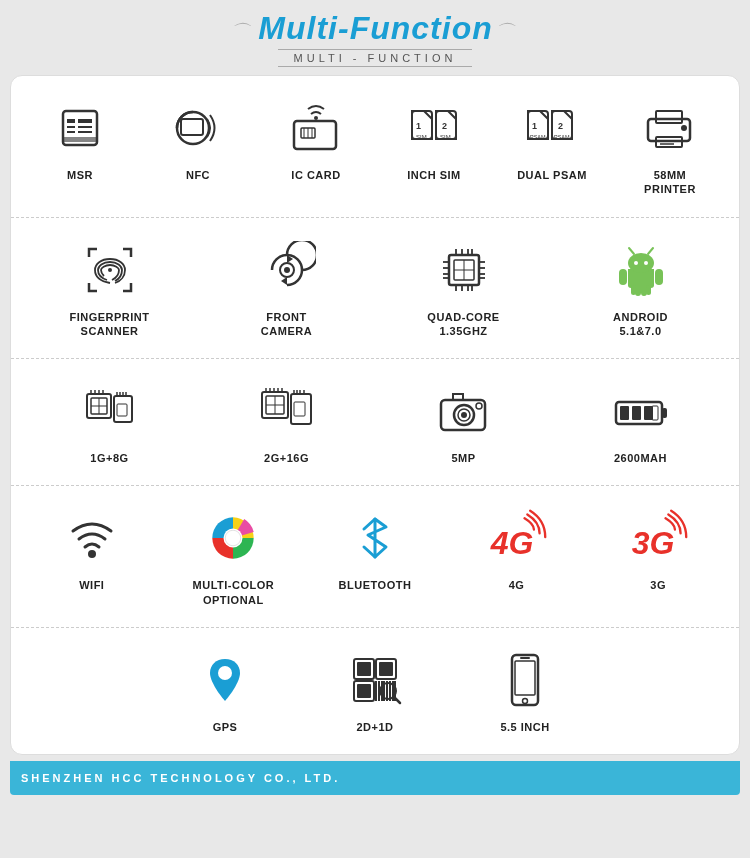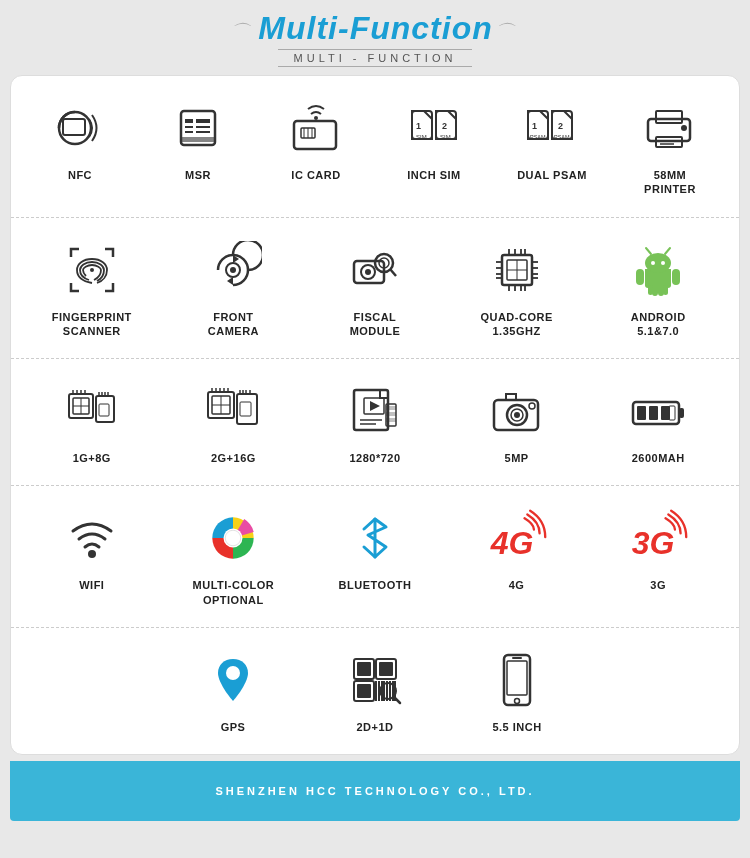--- a/index.html
+++ b/index.html
@@ -81,22 +81,22 @@
       font-size: 11px;
       font-weight: 700;
       text-align: center;
       color: #222;
       line-height: 1.3;
       letter-spacing: 0.5px;
     }
     
     .footer-bar {
       background: #3ab5d8;
-      text-align: center;
-      padding: 24px;
+      text-align: left;
+      padding: 11px;
       font-size: 11px;
       letter-spacing: 3px;
       color: white;
       font-weight: 600;
     }
     
     .color-ring {
       width: 50px;
       height: 50px;
     }
@@ -114,54 +114,54 @@
     </div>
     <div>
       <span class="title-sub">MULTI - FUNCTION</span>
     </div>
   </div>
 
   <div class="main-card">
 
     <div class="feature-section">
       <div class="feature-grid">
-
-        <div class="feature-item">
-          <div class="feature-icon">
-            <svg width="54" height="54" viewBox="0 0 54 54">
-              <circle cx="22" cy="27" r="16" fill="none" stroke="#333" stroke-width="2.5"></circle>
-              <path d="M6 27 A16 16 0 0 1 22 11" fill="none" stroke="#333" stroke-width="2.5"></path>
-
-              <rect x="10" y="18" width="22" height="16" rx="2" fill="none" stroke="#333" stroke-width="2"></rect>
-              <path d="M36 18 Q42 27 36 36" fill="none" stroke="#333" stroke-width="2"></path>
-              <path d="M39 14 Q48 27 39 40" fill="none" stroke="#333" stroke-width="2"></path>
-            </svg>
-          </div>
-          <div class="feature-label">NFC</div>
-        </div>
 
         <div class="feature-item">
           <div class="feature-icon">
             <svg width="54" height="54" viewBox="0 0 54 54">
               <rect x="10" y="10" width="34" height="34" rx="3" fill="none" stroke="#333" stroke-width="2.5"></rect>
               <rect x="14" y="18" width="8" height="4" fill="#333"></rect>
               <rect x="14" y="25" width="8" height="2" fill="#333"></rect>
               <rect x="14" y="30" width="8" height="2" fill="#333"></rect>
               <rect x="25" y="18" width="14" height="4" fill="#333"></rect>
               <rect x="25" y="25" width="14" height="2" fill="#333"></rect>
               <rect x="25" y="30" width="14" height="2" fill="#333"></rect>
 
               <rect x="10" y="36" width="34" height="5" rx="0" fill="#333" opacity="0.6"></rect>
             </svg>
           </div>
           <div class="feature-label">MSR</div>
         </div>
 
         <div class="feature-item">
           <div class="feature-icon">
+            <svg width="54" height="54" viewBox="0 0 54 54">
+              <circle cx="22" cy="27" r="16" fill="none" stroke="#333" stroke-width="2.5"></circle>
+              <path d="M6 27 A16 16 0 0 1 22 11" fill="none" stroke="#333" stroke-width="2.5"></path>
+
+              <rect x="10" y="18" width="22" height="16" rx="2" fill="none" stroke="#333" stroke-width="2"></rect>
+              <path d="M36 18 Q42 27 36 36" fill="none" stroke="#333" stroke-width="2"></path>
+              <path d="M39 14 Q48 27 39 40" fill="none" stroke="#333" stroke-width="2"></path>
+            </svg>
+          </div>
+          <div class="feature-label">NFC</div>
+        </div>
+
+        <div class="feature-item">
+          <div class="feature-icon">
             <svg width="60" height="54" viewBox="0 0 60 54">
 
               <path d="M22 8 Q30 2 38 8" fill="none" stroke="#333" stroke-width="2"></path>
               <path d="M25 13 Q30 9 35 13" fill="none" stroke="#333" stroke-width="2"></path>
               <circle cx="30" cy="17" r="2" fill="#333"></circle>
 
               <rect x="8" y="20" width="42" height="28" rx="3" fill="none" stroke="#333" stroke-width="2.5"></rect>
 
               <rect x="15" y="27" width="14" height="10" rx="1" fill="none" stroke="#333" stroke-width="1.5"></rect>
               <line x1="18" y1="27" x2="18" y2="37" stroke="#333" stroke-width="1"></line>
@@ -261,36 +261,20 @@
               <path d="M44 29 A15 15 0 1 0 29 14" fill="none" stroke="#333" stroke-width="2.5"></path>
               <polygon points="29,14 35,18 29,22" fill="#333"></polygon>
 
               <circle cx="29" cy="29" r="7" fill="none" stroke="#333" stroke-width="2"></circle>
               <circle cx="29" cy="29" r="3" fill="#333"></circle>
             </svg>
           </div>
           <div class="feature-label">FRONT<br>CAMERA</div>
         </div>
 
-        <div class="feature-item">
-          <div class="feature-icon">
-            <svg width="58" height="58" viewBox="0 0 58 58">
-
-              <rect x="8" y="20" width="30" height="22" rx="3" fill="none" stroke="#333" stroke-width="2.5"></rect>
-
-              <circle cx="22" cy="31" r="7" fill="none" stroke="#333" stroke-width="2"></circle>
-              <circle cx="22" cy="31" r="3" fill="#333"></circle>
-
-              <circle cx="38" cy="22" r="9" fill="none" stroke="#333" stroke-width="2.5"></circle>
-              <line x1="44" y1="28" x2="50" y2="35" stroke="#333" stroke-width="2.5"></line>
-              <circle cx="38" cy="22" r="5" fill="none" stroke="#333" stroke-width="1.5"></circle>
-            </svg>
-          </div>
-          <div class="feature-label">FISCAL<br>MODULE</div>
-        </div>
 
         <div class="feature-item">
           <div class="feature-icon">
             <svg width="58" height="58" viewBox="0 0 58 58">
 
               <rect x="14" y="14" width="30" height="30" rx="2" fill="none" stroke="#333" stroke-width="2.5"></rect>
               <rect x="19" y="19" width="20" height="20" rx="1" fill="none" stroke="#333" stroke-width="1.5"></rect>
 
               <line x1="21" y1="14" x2="21" y2="8" stroke="#333" stroke-width="1.8"></line>
               <line x1="27" y1="14" x2="27" y2="8" stroke="#333" stroke-width="1.8"></line>
@@ -393,42 +377,20 @@
               <line x1="36" y1="10" x2="36" y2="6" stroke="#333" stroke-width="1.5"></line>
               <line x1="39" y1="10" x2="39" y2="6" stroke="#333" stroke-width="1.5"></line>
               <line x1="42" y1="10" x2="42" y2="6" stroke="#333" stroke-width="1.5"></line>
               <line x1="46" y1="10" x2="46" y2="6" stroke="#333" stroke-width="1.5"></line>
               <rect x="36" y="18" width="11" height="14" rx="1" fill="none" stroke="#333" stroke-width="1"></rect>
             </svg>
           </div>
           <div class="feature-label">2G+16G</div>
         </div>
 
-        <div class="feature-item">
-          <div class="feature-icon">
-            <svg width="58" height="54" viewBox="0 0 58 54">
-
-              <rect x="8" y="6" width="34" height="40" rx="2" fill="none" stroke="#333" stroke-width="2.5"></rect>
-
-              <rect x="18" y="14" width="20" height="16" rx="1" fill="none" stroke="#333" stroke-width="1.5" fill-opacity="0"></rect>
-              <polygon points="24,17 24,27 34,22" fill="#333"></polygon>
-
-              <line x1="14" y1="36" x2="36" y2="36" stroke="#333" stroke-width="1.5"></line>
-              <line x1="14" y1="40" x2="30" y2="40" stroke="#333" stroke-width="1.5"></line>
-
-              <polyline points="34,6 34,14 42,14" fill="none" stroke="#333" stroke-width="2"></polyline>
-
-              <rect x="40" y="20" width="10" height="22" rx="1" fill="none" stroke="#333" stroke-width="1.5"></rect>
-              <rect x="40" y="22" width="10" height="4" fill="#333" opacity="0.3"></rect>
-              <rect x="40" y="28" width="10" height="4" fill="#333" opacity="0.3"></rect>
-              <rect x="40" y="34" width="10" height="4" fill="#333" opacity="0.3"></rect>
-            </svg>
-          </div>
-          <div class="feature-label">1280*720</div>
-        </div>
 
         <div class="feature-item">
           <div class="feature-icon">
             <svg width="58" height="54" viewBox="0 0 58 54">
 
               <rect x="6" y="16" width="44" height="30" rx="4" fill="none" stroke="#333" stroke-width="2.5"></rect>
 
               <path d="M18,16 L18,10 L28,10 L28,16" fill="none" stroke="#333" stroke-width="2"></path>
 
               <circle cx="29" cy="31" r="10" fill="none" stroke="#333" stroke-width="2.5"></circle>
@@ -532,21 +494,21 @@
               <text x="6" y="46" font-size="34" font-weight="900" fill="#e8312a" font-style="italic" font-family="Arial">3G</text>
             </svg>
           </div>
           <div class="feature-label">3G</div>
         </div>
 
       </div>
     </div>
 
     <div class="feature-section">
-      <div class="feature-grid" style="justify-content: center; gap: 32px;">
+      <div class="feature-grid" style="justify-content: center; gap: 40px;">
 
         <div class="feature-item">
           <div class="feature-icon">
             <svg width="58" height="58" viewBox="0 0 58 58">
 
               <path d="M29 8 C20 8 14 14 14 22 C14 33 29 50 29 50 C29 50 44 33 44 22 C44 14 38 8 29 8 Z" fill="#1a9ed4"></path>
               <circle cx="29" cy="22" r="7" fill="white"></circle>
             </svg>
           </div>
           <div class="feature-label">GPS</div>

